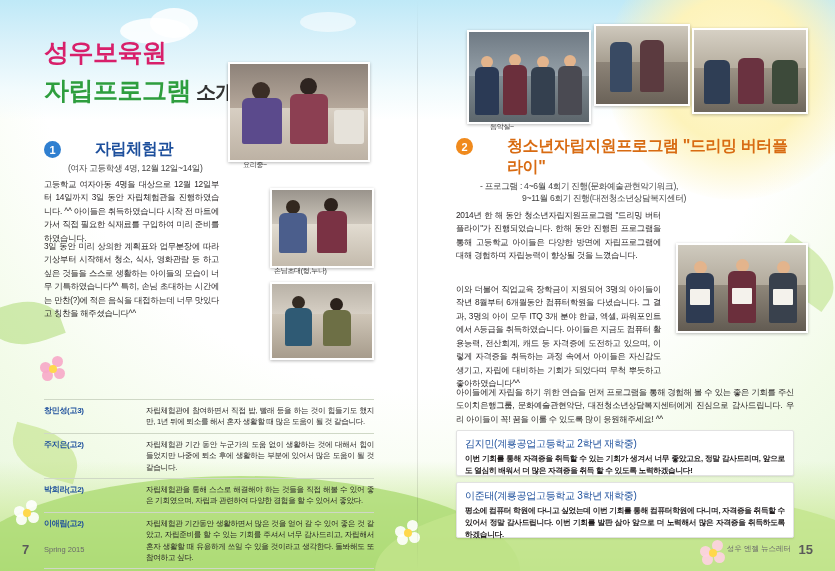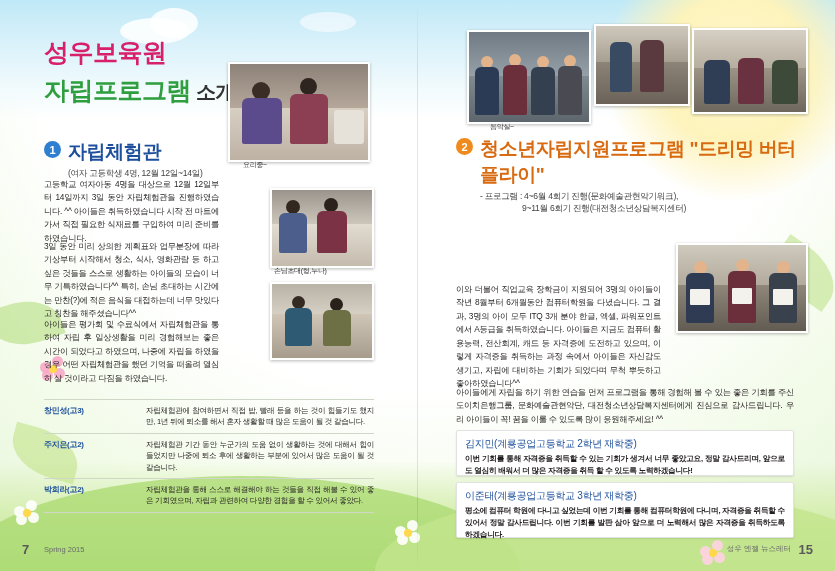--- a/index.html
+++ b/index.html
@@ -58,21 +58,21 @@
   .title-line2 .sub{color:#333333;font-size:20px;font-weight:bold;}
 
   .sec{position:absolute;}
   .sec-head{display:flex;align-items:flex-start;gap:7px;}
   .num{
     width:17px;height:17px;border-radius:50%;color:#fff;font-size:11px;font-weight:bold;
     display:flex;align-items:center;justify-content:center;flex:0 0 auto;margin-top:2px;
   }
   .num.blue{background:#2f7fd0;}
   .num.orange{background:#f08a1d;}
-  .sec-title{font-size:19px;font-weight:bold;color:#1d4f9c;letter-spacing:-0.4px;}
+  .sec-title{font-size:16px;font-weight:bold;color:#1d4f9c;letter-spacing:-0.4px;margin-left:27px;}
   .sec-title.org{color:#d86b12;}
   .sec-sub{font-size:8.6px;color:#444;line-height:1.45;margin-top:2px;letter-spacing:-0.3px;}
 
   .body-txt{
     font-size:8.3px;line-height:1.62;color:#231f20;letter-spacing:-0.25px;text-align:justify;
   }
 
   
   .photo{position:absolute;border:2px solid #fff;box-shadow:0 1px 3px rgba(0,0,0,.28);overflow:hidden;}
   .cap{
@@ -200,34 +200,37 @@
       <div class="num blue">1</div>
       <div>
         <div class="sec-title">자립체험관</div>
         <div class="sec-sub">(여자 고등학생 4명, 12월 12일~14일)</div>
       </div>
     </div>
   </div>
 
   <div class="body-txt" style="position:absolute;left:44px;top:178px;width:175px;">고등학교 여자아동 4명을 대상으로 12월 12일부터 14일까지 3일 동안 자립체험관을 진행하였습니다. ^^ 아이들은 취득하였습니다 시작 전 마트에 가서 직접 필요한 식재료를 구입하여 미리 준비를 하였습니다.</div>
   <div class="body-txt" style="position:absolute;left:44px;top:240px;width:175px;">3일 동안 미리 상의한 계획표와 업무분장에 따라 기상부터 시작해서 청소, 식사, 영화관람 등 하고 싶은 것들을 스스로 생활하는 아이들의 모습이 너무 기특하였습니다^^ 특히, 손님 초대하는 시간에는 만찬(?)에 적은 음식을 대접하는데 너무 맛있다고 칭찬을 해주셨습니다^^</div>
-  <div class="body-txt" style="position:absolute;left:44px;top:318px;width:175px;">아이들은 평가회 및 수료식에서 자립체험관을 통하여 자립 후 일상생활을 미리 경험해보는 좋은 시간이 되었다고 하였으며, 나중에 자립을 하였을 경우 어떤 자립체험관을 했던 기억을 떠올려 열심히 살 것이라고 다짐을 하였습니다.</div>
 
   <div class="quotes">
     <div class="qrow">
       <div class="qname">창민성(고3)</div>
       <div class="qtext">자립체험관에 참여하면서 직접 밥, 빨래 등을 하는 것이 힘들기도 했지만, 1년 뒤에 퇴소를 해서 혼자 생활할 때 많은 도움이 될 것 같습니다.</div>
     </div>
     <div class="qrow">
       <div class="qname">주지은(고2)</div>
       <div class="qtext">자립체험관 기간 동안 누군가의 도움 없이 생활하는 것에 대해서 힘이 들었지만 나중에 퇴소 후에 생활하는 부분에 있어서 많은 도움이 될 것 같습니다.</div>
     </div>
     <div class="qrow">
       <div class="qname">박희라(고2)</div>
       <div class="qtext">자립체험관을 통해 스스로 해결해야 하는 것들을 직접 해볼 수 있어 좋은 기회였으며, 자립과 관련하여 다양한 경험을 할 수 있어서 좋았다.</div>
+    </div>
+    <div class="qrow">
+      <div class="qname">이애림(고2)</div>
+      <div class="qtext">자립체험관 기간동안 생활하면서 많은 것을 얻어 갈 수 있어 좋은 것 같았고, 자립준비를 할 수 있는 기회를 주셔서 너무 감사드리고, 자립해서 혼자 생활할 때 유용하게 쓰일 수 있을 것이라고 생각한다. 돌봐해도 또 참여하고 싶다.</div>
     </div>
   </div>
 
   <div class="pgnum" style="left:22px;">7</div>
   <div class="pgtxt" style="left:44px;">Spring 2015</div>
 
   <div class="photo" style="left:467px;top:30px;width:120px;height:90px;background:#4b4a46;">
     <div class="ph-inner">
       <div class="band" style="top:0;height:44px;background:linear-gradient(180deg,#6f7a84,#95a0a8);"></div>
       <div class="band" style="top:44px;height:46px;background:linear-gradient(180deg,#7f8a91,#5d666c);"></div>
@@ -282,20 +285,21 @@
       <div class="fig" style="left:12px;top:44px;width:20px;height:16px;background:#f4f2ec;border-radius:1px;"></div>
       <div class="head" style="left:58px;top:14px;width:13px;height:13px;"></div>
       <div class="fig" style="left:50px;top:26px;width:28px;height:52px;background:#6b2f3c;"></div>
       <div class="fig" style="left:54px;top:43px;width:20px;height:16px;background:#f4f2ec;border-radius:1px;"></div>
       <div class="head" style="left:99px;top:16px;width:13px;height:13px;"></div>
       <div class="fig" style="left:91px;top:28px;width:28px;height:50px;background:#39414d;"></div>
       <div class="fig" style="left:95px;top:44px;width:20px;height:16px;background:#f4f2ec;border-radius:1px;"></div>
     </div>
   </div>
 
+  <div class="body-txt" style="position:absolute;left:456px;top:209px;width:205px;">2014년 한 해 동안  청소년자립지원프로그램 "드리밍 버터플라이"가 진행되었습니다. 한해 동안 진행된 프로그램을 통해 고등학교 아이들은 다양한 방면에 자립프로그램에 대해 경험하며 자립능력이 향상될 것을 느꼈습니다.</div>
   <div class="body-txt" style="position:absolute;left:456px;top:283px;width:205px;">이와 더불어 직업교육 장학금이 지원되어 3명의 아이들이 작년 8월부터 6개월동안 컴퓨터학원을 다녔습니다. 그 결과, 3명의 아이 모두 ITQ 3개 분야 한글, 엑셀, 파워포인트에서 A등급을 취득하였습니다. 아이들은 지금도 컴퓨터 활용능력, 전산회계, 캐드 등 자격증에 도전하고 있으며, 이렇게 자격증을 취득하는 과정 속에서 아이들은 자신감도 생기고, 자립에 대비하는 기회가 되었다며 무척 뿌듯하고 좋아하였습니다^^</div>
   <div class="body-txt" style="position:absolute;left:456px;top:386px;width:338px;">아이들에게 자립을 하기 위한 연습을 먼저 프로그램을 통해 경험해 볼 수 있는 좋은 기회를 주신 도이치은행그룹, 문화예술관현악단, 대전청소년상담복지센터에게 진심으로 감사드립니다. 우리 아이들이 꼭! 꿈을 이룰 수 있도록 많이 응원해주세요! ^^</div>
 
   <div class="card" style="left:456px;top:430px;width:338px;height:46px;padding:6px 8px;box-sizing:border-box;">
     <div class="card-name">김지민(계룡공업고등학교 2학년 재학중)</div>
     <div class="card-txt">이번 기회를 통해 자격증을 취득할 수 있는 기회가 생겨서 너무 좋았고요, 정말 감사드리며, 앞으로도 열심히 배워서 더 많은 자격증을 취득 할 수 있도록 노력하겠습니다!</div>
   </div>
   <div class="card" style="left:456px;top:482px;width:338px;height:56px;padding:6px 8px;box-sizing:border-box;">
     <div class="card-name">이준태(계룡공업고등학교 3학년 재학중)</div>
     <div class="card-txt">평소에 컴퓨터 학원에 다니고 싶었는데 이번 기회를 통해 컴퓨터학원에 다니며, 자격증을 취득할 수 있어서 정말 감사드립니다. 이번 기회를 발판 삼아 앞으로 더 노력해서 많은 자격증을 취득하도록 하겠습니다.</div>

